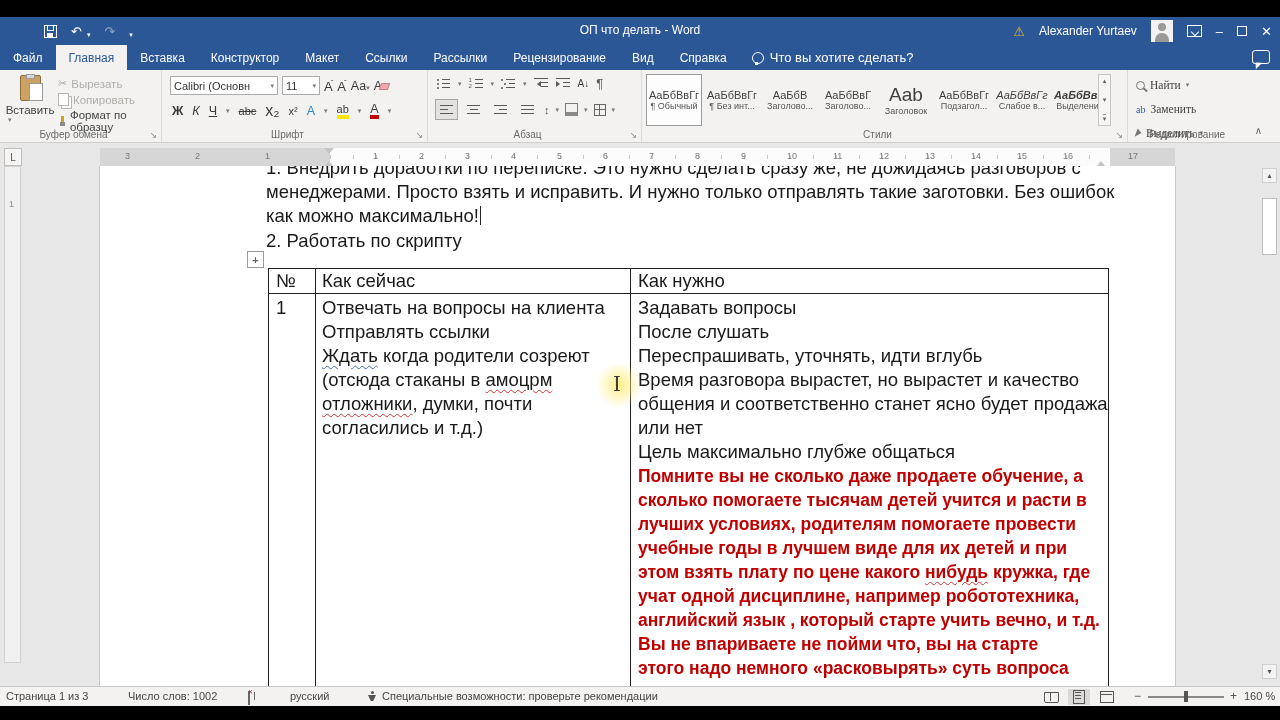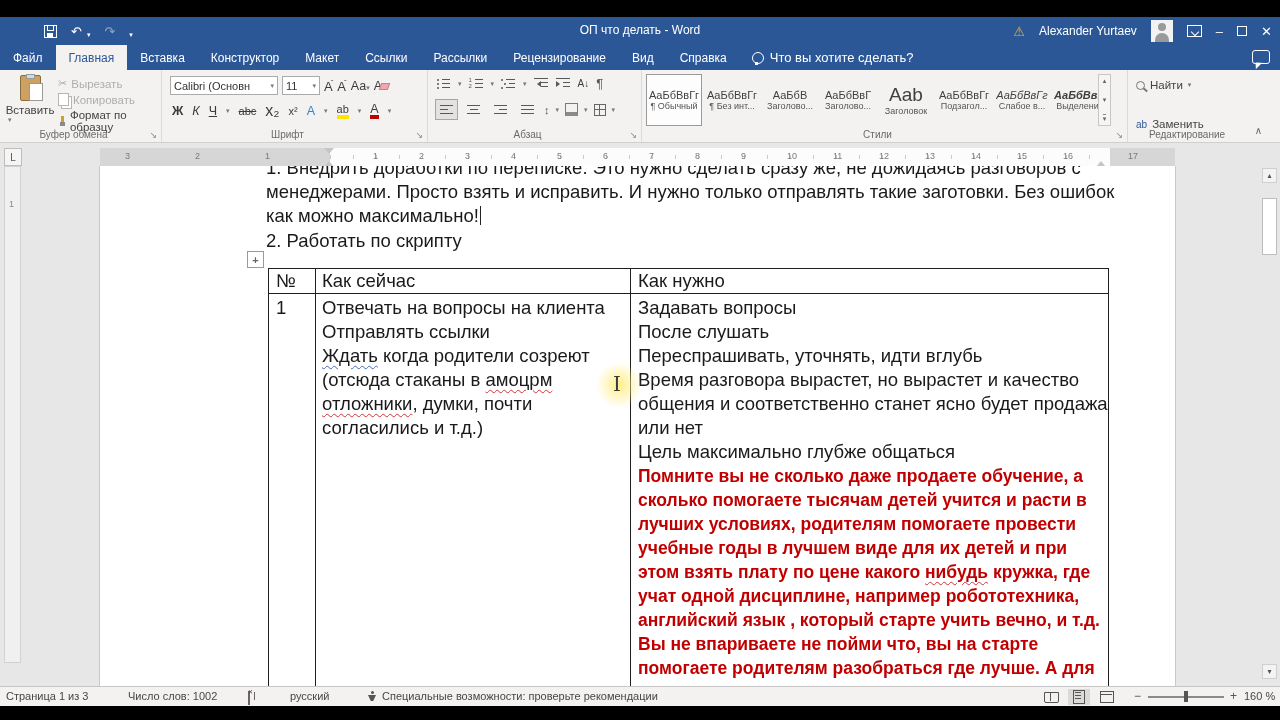--- a/index.html
+++ b/index.html
@@ -392,21 +392,21 @@
       <div class="sscroll">
         <span>▴</span>
         <span>▾</span>
         <span style="border-top:1px solid #888;">▾</span>
       </div>
       <div class="glabel">Стили</div>
       <span class="launcher">↘</span>
     </div>
 
     <div class="group" style="left:1128px;width:118px;border-right:none;">
-      <div class="abs" style="left:8px;top:6px;display:flex;flex-direction:column;gap:21px;">
+      <div class="abs" style="left:8px;top:6px;display:flex;flex-direction:column;gap:6px;font-family:Liberation Serif, serif;">
         <div class="edrow">
           <span class="searchic"></span>
           <span>Найти</span>
             <span class="car">▾</span>
         </div>
         <div class="edrow">
           <span class="abic">ab</span>
           <span>Заменить</span>
         </div>
         <div class="edrow">
@@ -506,21 +506,20 @@
           <div class="docline"><span>Цель максимально глубже общаться</span></div>
           <div class="redtxt">
             <div class="docline"><span>Помните вы не сколько даже продаете обучение, а</span></div>
             <div class="docline"><span>сколько помогаете тысячам детей учится и расти в</span></div>
             <div class="docline"><span>лучших условиях, родителям помогаете провести</span></div>
             <div class="docline"><span>учебные годы в лучшем виде для их детей и при</span></div>
             <div class="docline"><span>этом взять плату по цене какого </span><span class="sq-red">нибудь</span><span> кружка, где</span></div>
             <div class="docline"><span>учат одной дисциплине, например робототехника,</span></div>
             <div class="docline"><span>английский язык , который старте учить вечно, и т.д.</span></div>
             <div class="docline"><span>Вы не впариваете не пойми что, вы на старте</span></div>
-            <div class="docline"><span>помогаете родителям разобраться где лучше. А для</span></div>
             <div class="docline"><span>этого надо немного «расковырять» суть вопроса</span></div>
           </div>
         </div>
 
       <div class="abs" id="mouse-glow"></div>
       <div class="abs" id="ibeam">I</div>
     </div>
 
     <div class="abs" id="vscroll">
       <div class="sbtn" style="top:25px;">▴</div>

